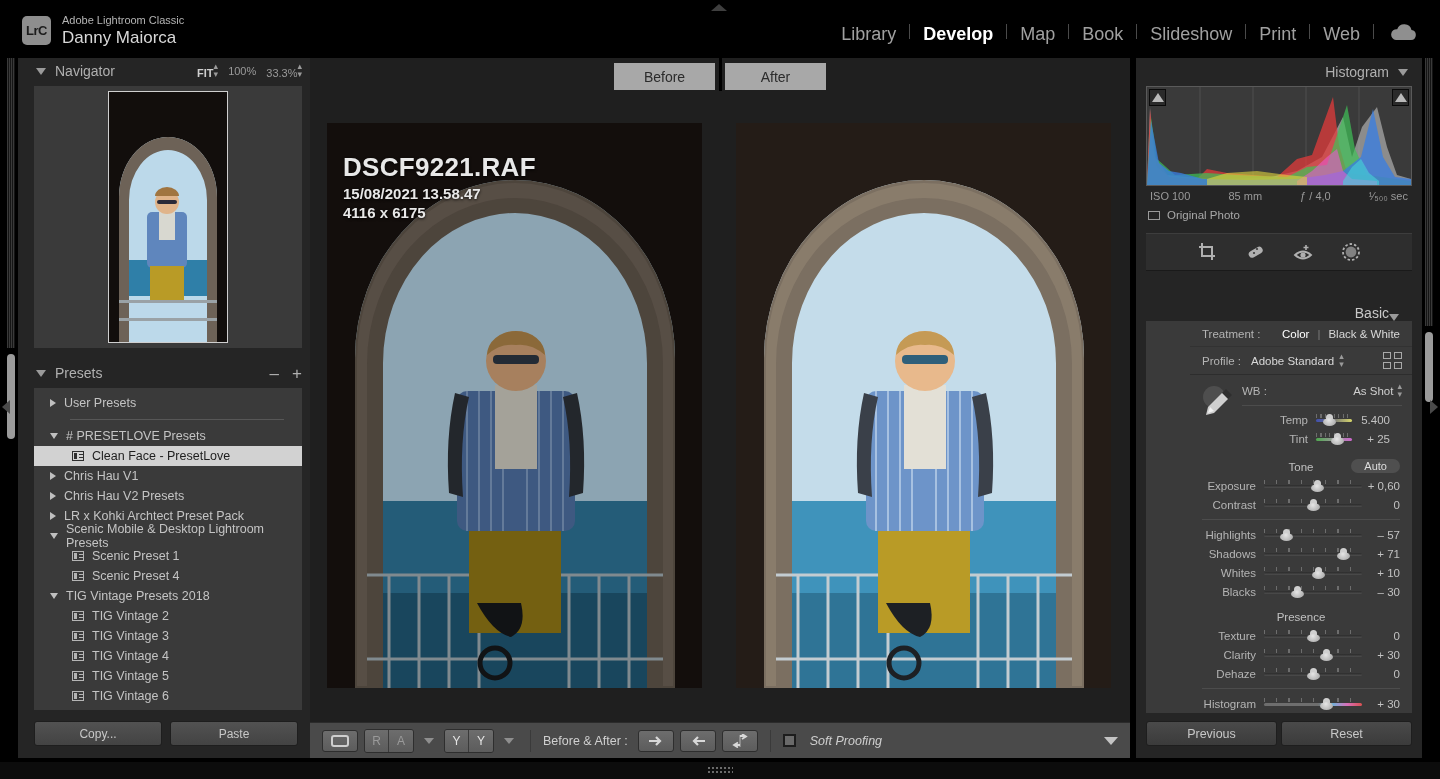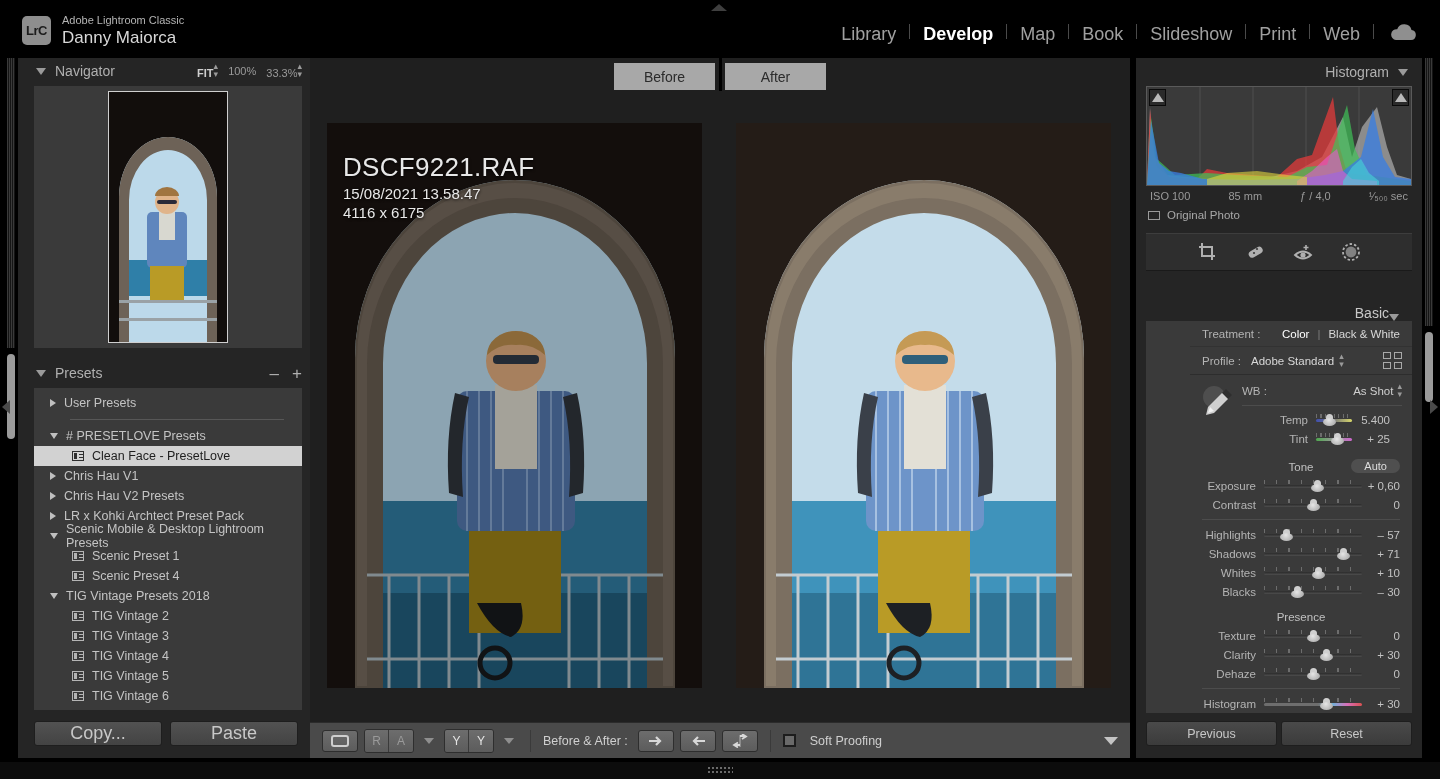--- a/index.html
+++ b/index.html
@@ -73,21 +73,21 @@
   .preset-icon::before { content: ""; position: absolute; left: 1px; top: 1px; width: 3px; height: 6px; background: #b5b5b5; }
   .preset-icon::after { content: ""; position: absolute; left: 6px; top: 2px; width: 4px; height: 1px; background: #b5b5b5; box-shadow: 0 3px 0 #b5b5b5; }
   .selected .preset-icon { border-color: #2e2e2e; }
   .selected .preset-icon::before, .selected .preset-icon::after { background: #2e2e2e; }
   .selected .preset-icon::after { box-shadow: 0 3px 0 #2e2e2e; }
   .preset-divider { height: 1px; background: #575757; margin: 6px 18px 6px 36px; }
 
   .lp-buttons { position: absolute; left: 16px; bottom: 12px; display: flex; gap: 8px; }
   .lrbtn {
     width: 128px; height: 25px; background: linear-gradient(#525252,#434343);
-    border: 1px solid #1e1e1e; border-radius: 3px; color: #c8c8c8; font-size: 18px;
+    border: 1px solid #1e1e1e; border-radius: 3px; color: #c8c8c8; font-size: 12px;
     display: flex; align-items: center; justify-content: center; cursor: pointer;
   }
 
   
   .lscroll { position: absolute; left: 6px; top: 58px; width: 10px; height: 700px; background: #000; }
   .lscroll-ribs { position: absolute; left: 1px; top: 0; width: 8px; height: 290px;
     background: repeating-linear-gradient(90deg,#3a3a3a 0 1px,#151515 1px 2px); }
   .lscroll-thumb { position: absolute; left: 1px; top: 296px; width: 8px; height: 85px; background: #9b9b9b; border-radius: 4px; }
   .lcollapse { position: absolute; left: 2px; top: 400px; width: 0; height: 0;
     border-top: 7px solid transparent; border-bottom: 7px solid transparent; border-right: 8px solid #4a4a4a; cursor: pointer; }
@@ -163,21 +163,21 @@
   
   .center { position: absolute; left: 310px; top: 58px; width: 820px; height: 700px; background: #1f1f1f; }
   .ba-tabs { position: absolute; top: 5px; left: 0; width: 820px; height: 28px; }
   .ba-tab { position: absolute; top: 0; height: 27px; background: #a8a8a8; color: #2b2b2b;
     font-size: 14px; display: flex; align-items: center; justify-content: center; cursor: pointer; }
   .ba-tab.before { left: 304px; width: 101px; }
   .ba-tab.after { left: 415px; width: 101px; }
   .split-line { position: absolute; left: 409px; top: 0; width: 3px; height: 662px; background: #000; }
 
   .stage { position: absolute; left: 0; top: 33px; width: 820px; height: 629px; display: flex; }
-  .pane { width: 409px; height: 629px; background: #1f1f1f; display: flex; align-items: center; justify-content: center; }
+  .pane { width: 409px; height: 629px; background: #1f1f1f; display: flex; align-items: center; justify-content: center; font-weight: bold; }
   .photo { width: 375px; height: 565px; position: relative; overflow: hidden; background: #2b2b2b; }
 
   .overlay-info { position: absolute; left: 16px; top: 28px; color: #e8e8e8; line-height: 1.28;
     text-shadow: 0 1px 3px rgba(0,0,0,.85); pointer-events: none; }
   .ov-title { font-size: 26px; letter-spacing: .3px; }
   .ov-line { font-size: 15px; }
 
   
   .toolbar { position: absolute; left: 310px; top: 722px; width: 820px; height: 36px; background: #4a4a4a;
     display: flex; align-items: center; padding: 0 12px; gap: 6px; border-top: 1px solid #2b2b2b; }
@@ -188,21 +188,21 @@
   .tb-group > div { width: 24px; height: 22px; display: flex; align-items: center; justify-content: center;
     background: linear-gradient(#6d6d6d,#5c5c5c); color: #9a9a9a; font-size: 12px; border-right: 1px solid #3a3a3a; cursor: pointer; }
   .tb-group > div:last-child { border-right: none; }
   .tb-group > div.on { color: #e4e4e4; }
   .tb-caret { width: 0; height: 0; border-left: 5px solid transparent; border-right: 5px solid transparent;
     border-top: 6px solid #8f8f8f; margin: 0 4px; cursor: pointer; }
   .tb-sep { width: 1px; height: 22px; background: #3a3a3a; margin: 0 6px; }
   .tb-label { color: #d0d0d0; font-size: 12.5px; margin-right: 4px; }
   .tb-wide { width: 36px; }
   .sp-check { width: 13px; height: 13px; border: 2px solid #1d1d1d; background: #6a6a6a; cursor: pointer; }
-  .sp-label { color: #cfcfcf; font-size: 12.5px; margin-left: 8px; }
+  .sp-label { color: #cfcfcf; font-size: 12.5px; margin-left: 8px; font-style: italic; }
   .tb-right-caret { margin-left: auto; width: 0; height: 0; border-left: 7px solid transparent;
     border-right: 7px solid transparent; border-top: 8px solid #c4c4c4; cursor: pointer; }
 
   .film-handle { position: absolute; left: 0; top: 762px; width: 1440px; height: 17px; background: #0c0c0c;
     display: flex; align-items: center; justify-content: center; }
   .dots { width: 26px; height: 9px; background-image: radial-gradient(#6a6a6a 40%, transparent 41%);
     background-size: 4px 4px; }
   .film-handle-top { position: absolute; left: 0; top: 758px; width: 1440px; height: 4px; background: #000; }
 </style>
 </head>

